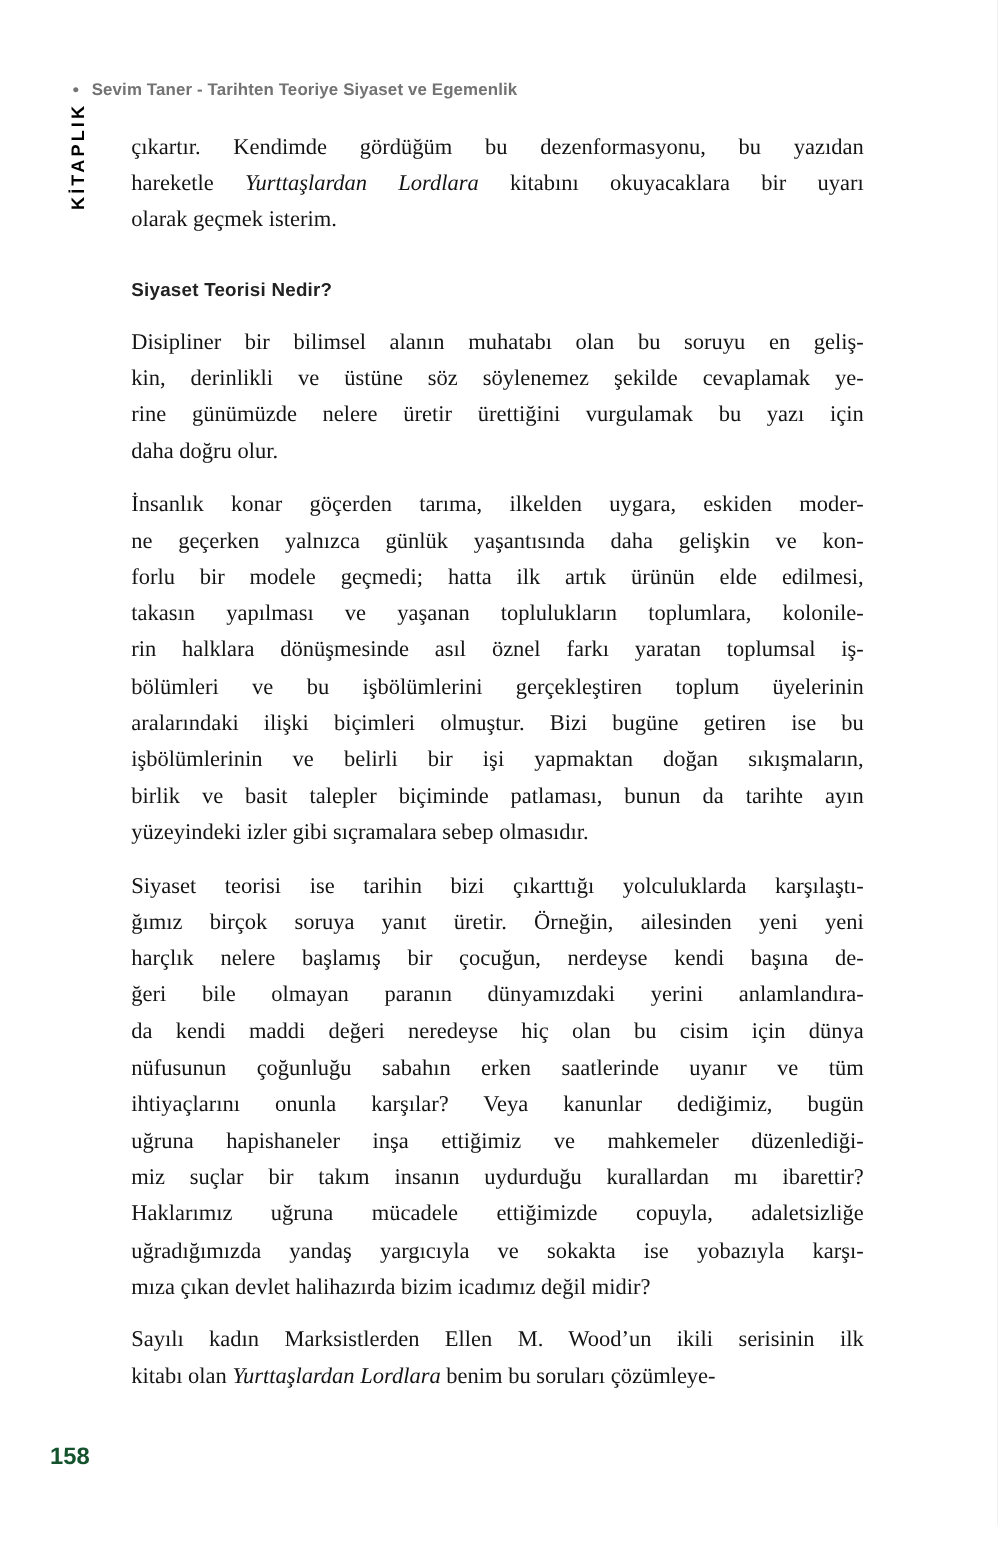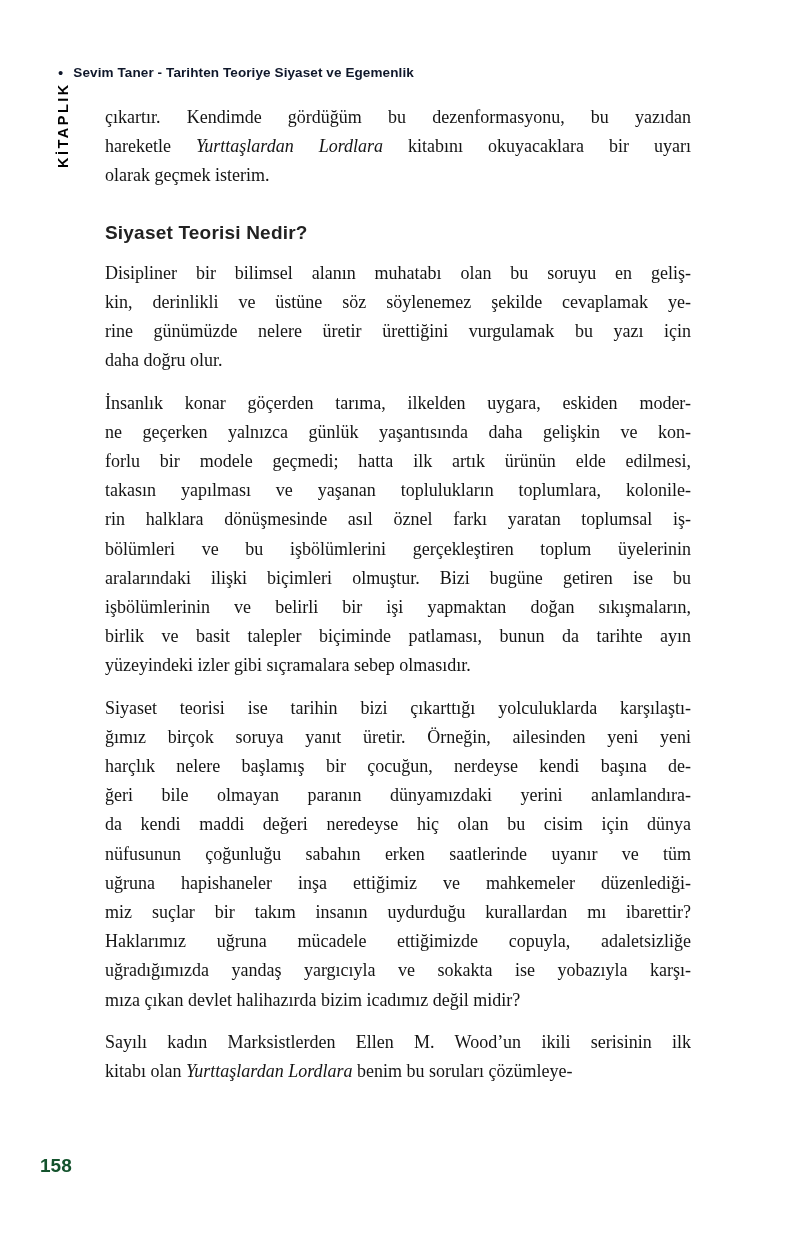--- a/index.html
+++ b/index.html
@@ -12,21 +12,21 @@
     overflow:hidden;
     font-family:"Liberation Serif", serif;
   }
   
   .header{
     position:absolute;
     left:58px;top:64px;
     font-family:"Liberation Sans", sans-serif;
     font-size:13.5px;
     letter-spacing:.1px;
-    color:#0f172a;
+    color:#737373;
     white-space:nowrap;
   }
   .header .bullet{
     font-size:15px;
     margin-right:10px;
     vertical-align:-1px;
   }
   .header .author{font-weight:600;}
   .header .btitle{font-weight:800;}
   
@@ -56,21 +56,21 @@
     text-align:justify;
     text-align-last:justify;
   }
   .line.last{
     text-align-last:left;
   }
   .it{font-style:italic;}
   .heading{
     font-family:"Liberation Sans", sans-serif;
     font-weight:600;
-    font-size:19px;
+    font-size:15px;
     letter-spacing:.2px;
     color:#222;
     margin:27px 0 12px 0;
   }
   
   .pagenum{
     position:absolute;
     left:40px;top:1155px;
     font-family:"Liberation Sans", sans-serif;
     font-weight:800;
@@ -116,20 +116,21 @@
         <div class="line">birlik ve basit talepler biçiminde patlaması, bunun da tarihte ayın</div>
         <div class="line last">yüzeyindeki izler gibi sıçramalara sebep olmasıdır.</div>
       </div>
     <div class="para">
         <div class="line">Siyaset teorisi ise tarihin bizi çıkarttığı yolculuklarda karşılaştı-</div>
         <div class="line">ğımız birçok soruya yanıt üretir. Örneğin, ailesinden yeni yeni</div>
         <div class="line">harçlık nelere başlamış bir çocuğun, nerdeyse kendi başına de-</div>
         <div class="line">ğeri bile olmayan paranın dünyamızdaki yerini anlamlandıra-</div>
         <div class="line">da kendi maddi değeri neredeyse hiç olan bu cisim için dünya</div>
         <div class="line">nüfusunun çoğunluğu sabahın erken saatlerinde uyanır ve tüm</div>
+        <div class="line">ihtiyaçlarını onunla karşılar? Veya kanunlar dediğimiz, bugün</div>
         <div class="line">uğruna hapishaneler inşa ettiğimiz ve mahkemeler düzenlediği-</div>
         <div class="line">miz suçlar bir takım insanın uydurduğu kurallardan mı ibarettir?</div>
         <div class="line">Haklarımız uğruna mücadele ettiğimizde copuyla, adaletsizliğe</div>
         <div class="line">uğradığımızda yandaş yargıcıyla ve sokakta ise yobazıyla karşı-</div>
         <div class="line last">mıza çıkan devlet halihazırda bizim icadımız değil midir?</div>
       </div>
     <div class="para">
         <div class="line">Sayılı kadın Marksistlerden Ellen M. Wood’un ikili serisinin ilk</div>
         <div class="line last"><span>kitabı olan </span><span class="it">Yurttaşlardan Lordlara</span><span> benim bu soruları çözümleye-</span></div>
       </div>

